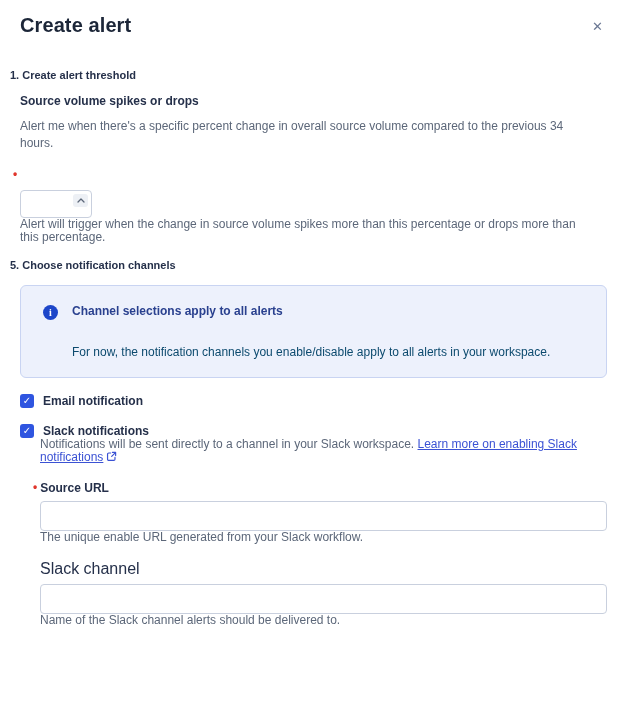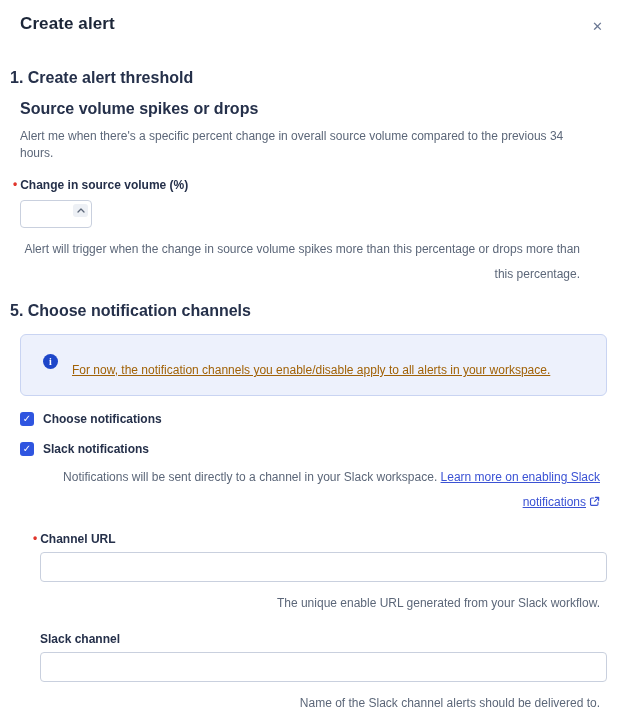--- a/index.html
+++ b/index.html
@@ -9,54 +9,54 @@
   }
   *{margin:0;padding:0;box-sizing:border-box;}
   html,body{width:627px;height:720px;}
   body{
     font-family:"Liberation Sans","DejaVu Sans",sans-serif;
     background:#ffffff;color:var(--text-primary);
     font-size:12px;overflow:hidden;
   }
   .modal{padding:14px 20px 0 20px;position:relative;height:100%;}
   .modal-header{display:flex;justify-content:space-between;align-items:flex-start;}
-  .modal-title{font-size:17px;font-weight:700;color:#1C2638;letter-spacing:.1px;}
+  .modal-title{font-size:20px;font-weight:700;color:#1C2638;letter-spacing:.1px;}
   .close-btn{background:none;border:none;cursor:pointer;font-size:13px;color:var(--close);
     line-height:1;padding:4px;margin-top:2px;}
-  h2.step-heading{font-size:16px;font-weight:700;color:var(--text-primary);margin-left:-10px;}
+  h2.step-heading{font-size:11px;font-weight:700;color:var(--text-primary);margin-left:-10px;}
   .s1 h2{margin-top:32px;}
   .s2 h2{margin-top:15px;}
-  .sub-head{font-size:16px;font-weight:700;margin-top:13px;}
+  .sub-head{font-size:12px;font-weight:700;margin-top:13px;}
   p.desc{color:var(--text-secondary);margin-top:10px;line-height:17px;max-width:575px;}
-  p.help{color:var(--text-secondary);margin-top:9px;line-height:25px;max-width:560px;text-align:right;}
+  p.help{color:var(--text-secondary);line-height:13px;max-width:560px;}
   .field-label{margin-top:16px;font-weight:700;font-size:12px;display:flex;align-items:baseline;gap:3px;}
   .req{color:var(--required);font-size:12px;font-weight:700;transform:translateY(-1px);margin-left:-7px;}
   .num-wrap{position:relative;width:72px;margin-top:8px;}
   .num-input{width:72px;height:28px;border:1px solid var(--input-border);border-radius:4px;
     padding:0 20px 0 8px;font-size:12px;color:var(--text-primary);outline:none;background:#fff;}
   .stepper{position:absolute;right:4px;top:4px;width:15px;height:13px;background:#EDF0F5;
     border-radius:3px;display:flex;align-items:center;justify-content:center;cursor:pointer;}
   .banner{margin-top:14px;background:var(--banner-bg);border:1px solid var(--banner-border);
     border-radius:6px;padding:18px 20px 17px 22px;display:flex;gap:14px;}
   .info-icon{flex:0 0 auto;width:15px;height:15px;border-radius:50%;background:#1D46C9;color:#fff;
     font-size:10px;font-weight:700;font-family:"Liberation Serif","DejaVu Serif",serif;
     display:flex;align-items:center;justify-content:center;margin-top:1px;}
   .banner-title{font-weight:700;color:var(--banner-title);font-size:12px;}
-  .banner-body{color:#a16207;margin-top:9px;line-height:16px;text-decoration:underline;}
+  .banner-body{color:#0c4a6e;margin-top:26px;line-height:16px;}
   .check-row{display:flex;align-items:center;gap:9px;margin-top:16px;}
   .check-row label{font-weight:700;font-size:12px;cursor:pointer;}
   .checkbox{width:14px;height:14px;border-radius:3px;display:flex;align-items:center;
     justify-content:center;cursor:pointer;flex:0 0 auto;}
   .checkbox.checked{background:var(--accent);color:#fff;font-size:10px;line-height:1;}
   .sub-block{margin-left:20px;}
   .text-input{display:block;height:30px;border:1px solid var(--input-border);border-radius:4px;
     background:#fff;padding:0 10px;font-size:12px;color:var(--text-primary);outline:none;}
   .email-input{width:226px;margin-top:4px;}
   .wide-input{width:567px;margin-top:6px;}
-  .plain-label{font-weight:700;font-size:12px;margin-top:16px;display:block;}
+  .plain-label{font-weight:400;font-size:16px;margin-top:16px;display:block;}
   a.link{color:var(--link);text-decoration:underline;cursor:pointer;}
   .ext-icon{display:inline-block;vertical-align:-1px;margin-left:3px;}
   .slack-desc{max-width:552px;}
 </style>
 </head>
 <body>
 
 <div class="modal">
 
   <div class="modal-header">
@@ -64,65 +64,65 @@
     <button class="close-btn"><span>✕</span></button>
   </div>
 
   <section class="s1">
     <h2 class="step-heading">1. Create alert threshold</h2>
     <div class="sub-head">Source volume spikes or drops</div>
     <p class="desc">Alert me when there's a specific percent change in overall source volume compared to the previous 34 hours.</p>
 
     <div class="field-label">
       <span class="req">•</span>
-      <label>Change in source volume (%)</label>
     </div>
     <div class="num-wrap">
       <input class="num-input" type="text" value="" style="">
       <span class="stepper">
         <svg width="8" height="5" viewBox="0 0 8 5">
             <polyline points="1,4 4,1 7,4" fill="none" stroke="#5C6779" stroke-width="1.3" stroke-linecap="round" stroke-linejoin="round"></polyline>
           </svg>
       </span>
     </div>
     <p class="help">Alert will trigger when the change in source volume spikes more than this percentage or drops more than this percentage.</p>
   </section>
 
   <section class="s2">
     <h2 class="step-heading">5. Choose notification channels</h2>
 
     <div class="banner">
       <span class="info-icon">i</span>
       <div>
+        <div class="banner-title">Channel selections apply to all alerts</div>
         <p class="banner-body">For now, the notification channels you enable/disable apply to all alerts in your workspace.</p>
       </div>
     </div>
 
     <div class="check-row">
       <span class="checkbox checked">
           <span>✓</span>
         </span>
-      <label>Choose notifications</label>
+      <label>Email notification</label>
     </div>
 
     <div class="check-row">
       <span class="checkbox checked">
           <span>✓</span>
         </span>
       <label>Slack notifications</label>
     </div>
     <div class="sub-block">
       <p class="help slack-desc"><span>Notifications will be sent directly to a channel in your Slack workspace. </span><a class="link">Learn more on enabling Slack notifications</a><span class="ext-icon"><svg width="11" height="11" viewBox="0 0 12 12">
               <path d="M5 2.2 H3 A1.3 1.3 0 0 0 1.7 3.5 V9 A1.3 1.3 0 0 0 3 10.3 H8.5 A1.3 1.3 0 0 0 9.8 9 V7" fill="none" stroke="#3B52D4" stroke-width="1.3" stroke-linecap="round"></path>
               <path d="M7 1.5 H10.5 V5 M10.3 1.7 L6.2 5.8" fill="none" stroke="#3B52D4" stroke-width="1.3" stroke-linecap="round" stroke-linejoin="round"></path>
             </svg></span></p>
 
       <div class="field-label">
         <span class="req">•</span>
-        <label>Channel URL</label>
+        <label>Source URL</label>
       </div>
       <input class="text-input wide-input" type="text" value="" style="">
       <p class="help">The unique enable URL generated from your Slack workflow.</p>
 
       <label class="plain-label">Slack channel</label>
       <input class="text-input wide-input" type="text" value="" style="">
       <p class="help">Name of the Slack channel alerts should be delivered to.</p>
     </div>
 
   </section>

